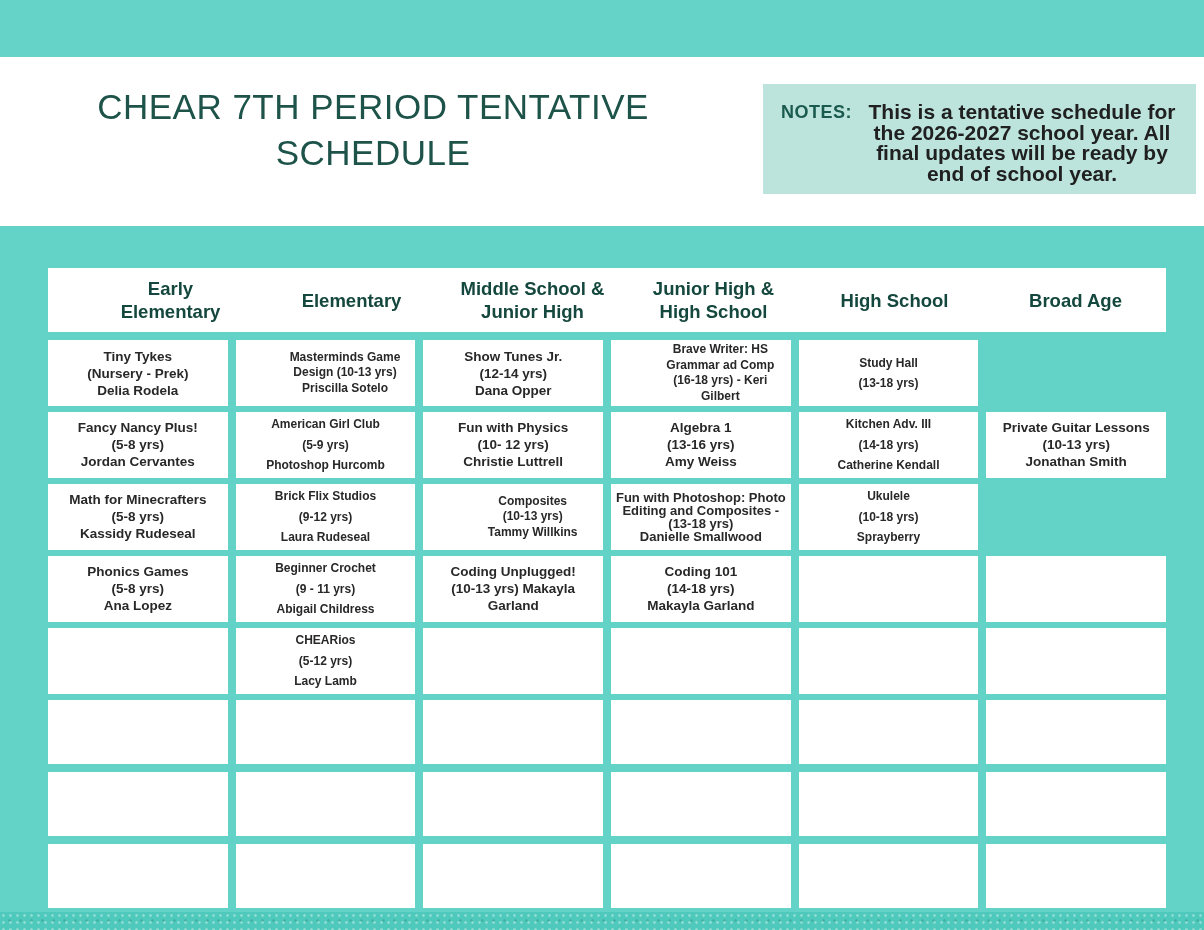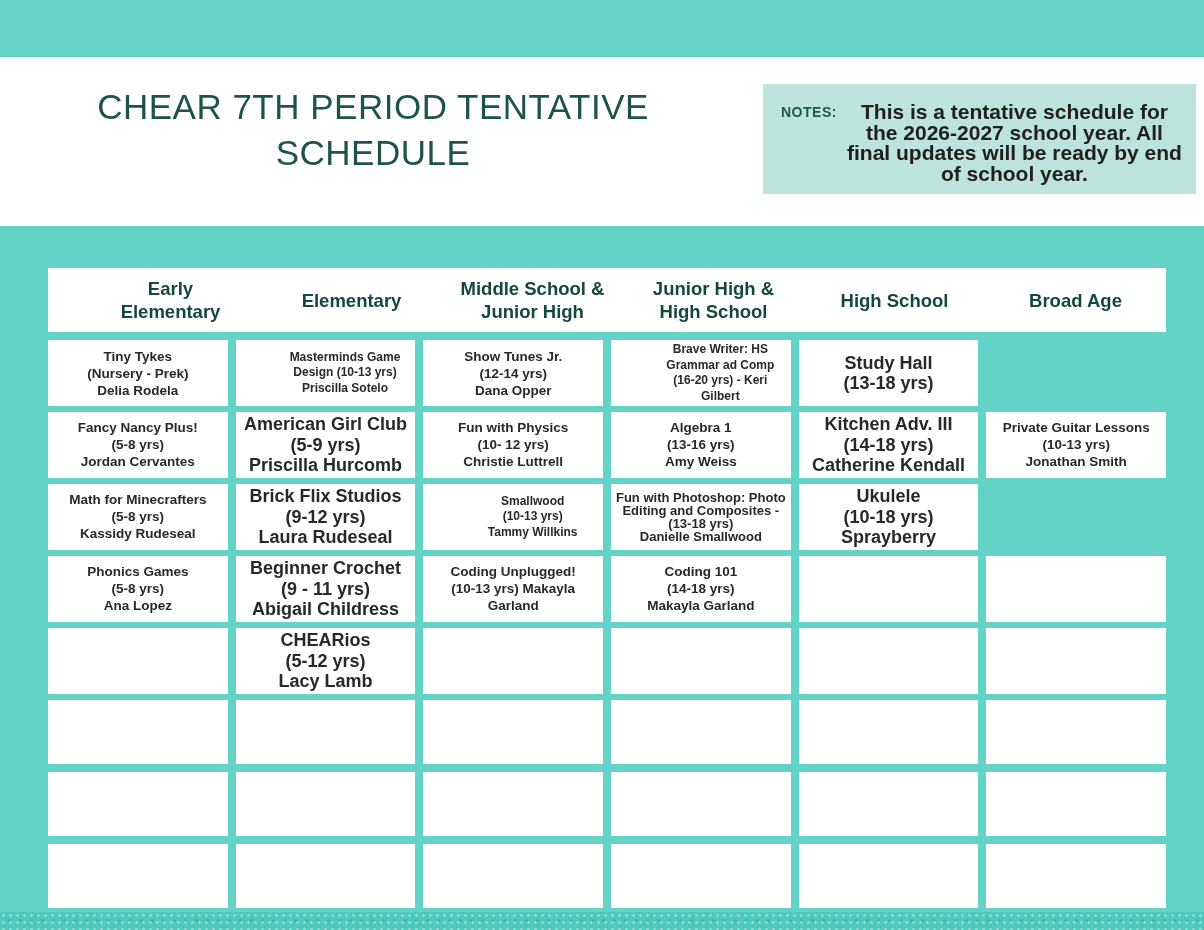--- a/index.html
+++ b/index.html
@@ -15,21 +15,21 @@
     position:absolute; top:84px; left:58px; width:630px; margin:0;
     text-align:center; font-size:35px; line-height:46px; font-weight:400;
     letter-spacing:.5px; color:#1d5349; text-transform:uppercase;
   }
   .notes-box {
     position:absolute; left:763px; top:84px; width:433px; height:110px;
     background:#bce4dc; display:flex; align-items:flex-start;
     box-sizing:border-box; padding:18px 14px 0 18px;
   }
   .notes-label {
-    font-weight:bold; font-size:14px; color:#1b5a4e; letter-spacing:.5px;
+    font-weight:bold; font-size:18px; color:#1b5a4e; letter-spacing:.5px;
     white-space:nowrap; margin-right:10px; line-height:21px;
   }
   .notes-text {
     flex:1; font-weight:bold; font-size:21px; line-height:20.5px;
     color:#202020; text-align:center;
   }
   .table-area {
     position:absolute; top:226px; left:0; width:100%; height:704px;
     background:#63d2c7;
   }
@@ -48,21 +48,21 @@
     height:64px; margin-bottom:8px;
   }
   .cell {
     background:#ffffff; display:flex; flex-direction:column;
     align-items:center; justify-content:center; text-align:center;
     color:#282828; font-weight:bold; padding:2px 4px; box-sizing:border-box;
   }
   .cell.xs { font-size:13px; line-height:13px; }
   .cell.sm { font-size:12px;   line-height:15.5px;padding-left:43px; }
   .cell.md { font-size:13.5px; line-height:17px; }
-  .cell.lg { font-size:18px;   line-height:20.5px; }
+  .cell.lg { font-size:12px;   line-height:20.5px; }
   .bottom-strip {
     position:absolute; bottom:0; left:0; width:100%; height:18px;
     background-color:#50c9bd;
     background-image:
       radial-gradient(rgba(255,255,255,.35) 1px, rgba(0,0,0,0) 1.6px),
       radial-gradient(rgba(27,122,111,.28) 1px, rgba(0,0,0,0) 1.6px);
     background-size:7px 7px, 11px 11px;
     background-position:0 0, 4px 3px;
   }
 </style>
@@ -118,37 +118,37 @@
             <div>Priscilla Sotelo</div>
           </div>
           <div class="cell md">
             <div>Show Tunes Jr.</div>
             <div>(12-14 yrs)</div>
             <div>Dana Opper</div>
           </div>
           <div class="cell sm">
             <div>Brave Writer: HS</div>
             <div>Grammar ad Comp</div>
-            <div>(16-20 yrs) - Keri Gilbert</div>
+            <div>(16-18 yrs) - Keri Gilbert</div>
           </div>
           <div class="cell lg">
             <div>Study Hall</div>
             <div>(13-18 yrs)</div>
           </div>
         </div>
         <div class="row">
           <div class="cell md">
             <div>Fancy Nancy Plus!</div>
             <div>(5-8 yrs)</div>
             <div>Jordan Cervantes</div>
           </div>
           <div class="cell lg">
             <div>American Girl Club</div>
             <div>(5-9 yrs)</div>
-            <div>Priscilla Hurcomb</div>
+            <div>Photoshop Hurcomb</div>
           </div>
           <div class="cell md">
             <div>Fun with Physics</div>
             <div>(10- 12 yrs)</div>
             <div>Christie Luttrell</div>
           </div>
           <div class="cell md">
             <div>Algebra 1</div>
             <div>(13-16 yrs)</div>
             <div>Amy Weiss</div>
@@ -169,21 +169,21 @@
             <div>Math for Minecrafters</div>
             <div>(5-8 yrs)</div>
             <div>Kassidy Rudeseal</div>
           </div>
           <div class="cell lg">
             <div>Brick Flix Studios</div>
             <div>(9-12 yrs)</div>
             <div>Laura Rudeseal</div>
           </div>
           <div class="cell sm">
-            <div>Smallwood</div>
+            <div>Composites</div>
             <div>(10-13 yrs)</div>
             <div>Tammy Willkins</div>
           </div>
           <div class="cell xs">
             <div>Fun with Photoshop: Photo</div>
             <div>Editing and Composites -</div>
             <div>(13-18 yrs)</div>
             <div>Danielle Smallwood</div>
           </div>
           <div class="cell lg">

